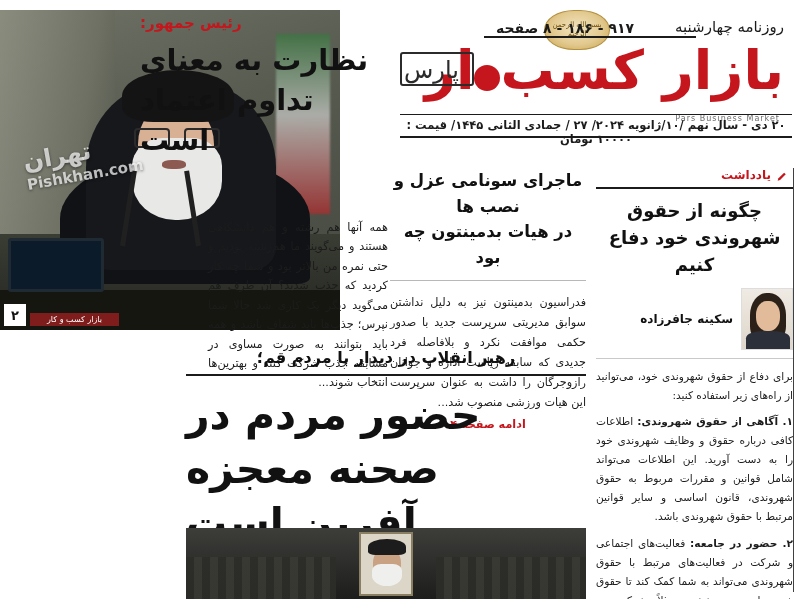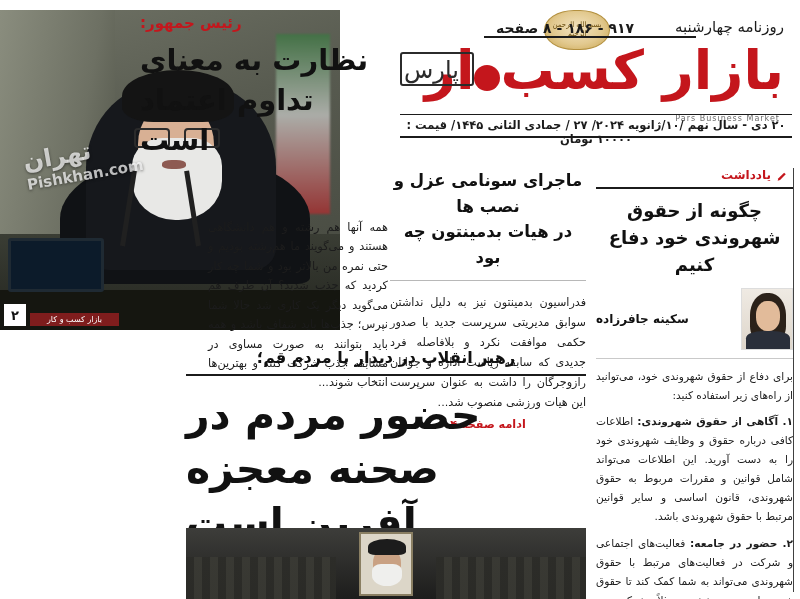--- a/index.html
+++ b/index.html
@@ -216,21 +216,21 @@
   .sb-head .pen-icon {
     width: 13px; height: 13px; color: #c4161c; display: inline-block;
   }
   .sb-head-label { font-size: 12px; color: #c4161c; font-weight: bold; }
   .sb-rule { height: 2px; background: #1b1b1b; margin-bottom: 8px; }
   .sb-title {
     font-size: 18px; font-weight: bold; color: #111; line-height: 1.5;
     text-align: center; margin-bottom: 10px;
   }
   .sb-author-row {
-    display: flex; align-items: center; gap: 8px; margin-bottom: 8px; justify-content: space-between;
+    display: flex; align-items: center; gap: 8px; margin-bottom: 8px;
   }
   .sb-avatar {
     width: 52px; height: 62px; background: #e9e4dd; overflow: hidden;
     position: relative; flex: none; border: 1px solid #ddd;
   }
   .av-bg { position: absolute; inset: 0; background: linear-gradient(180deg,#efeae3,#ded6cb); }
   .av-hair {
     position: absolute; top: 4px; left: 8px; width: 36px; height: 48px;
     background: #2b2119; border-radius: 46% 46% 30% 30%;
   }

